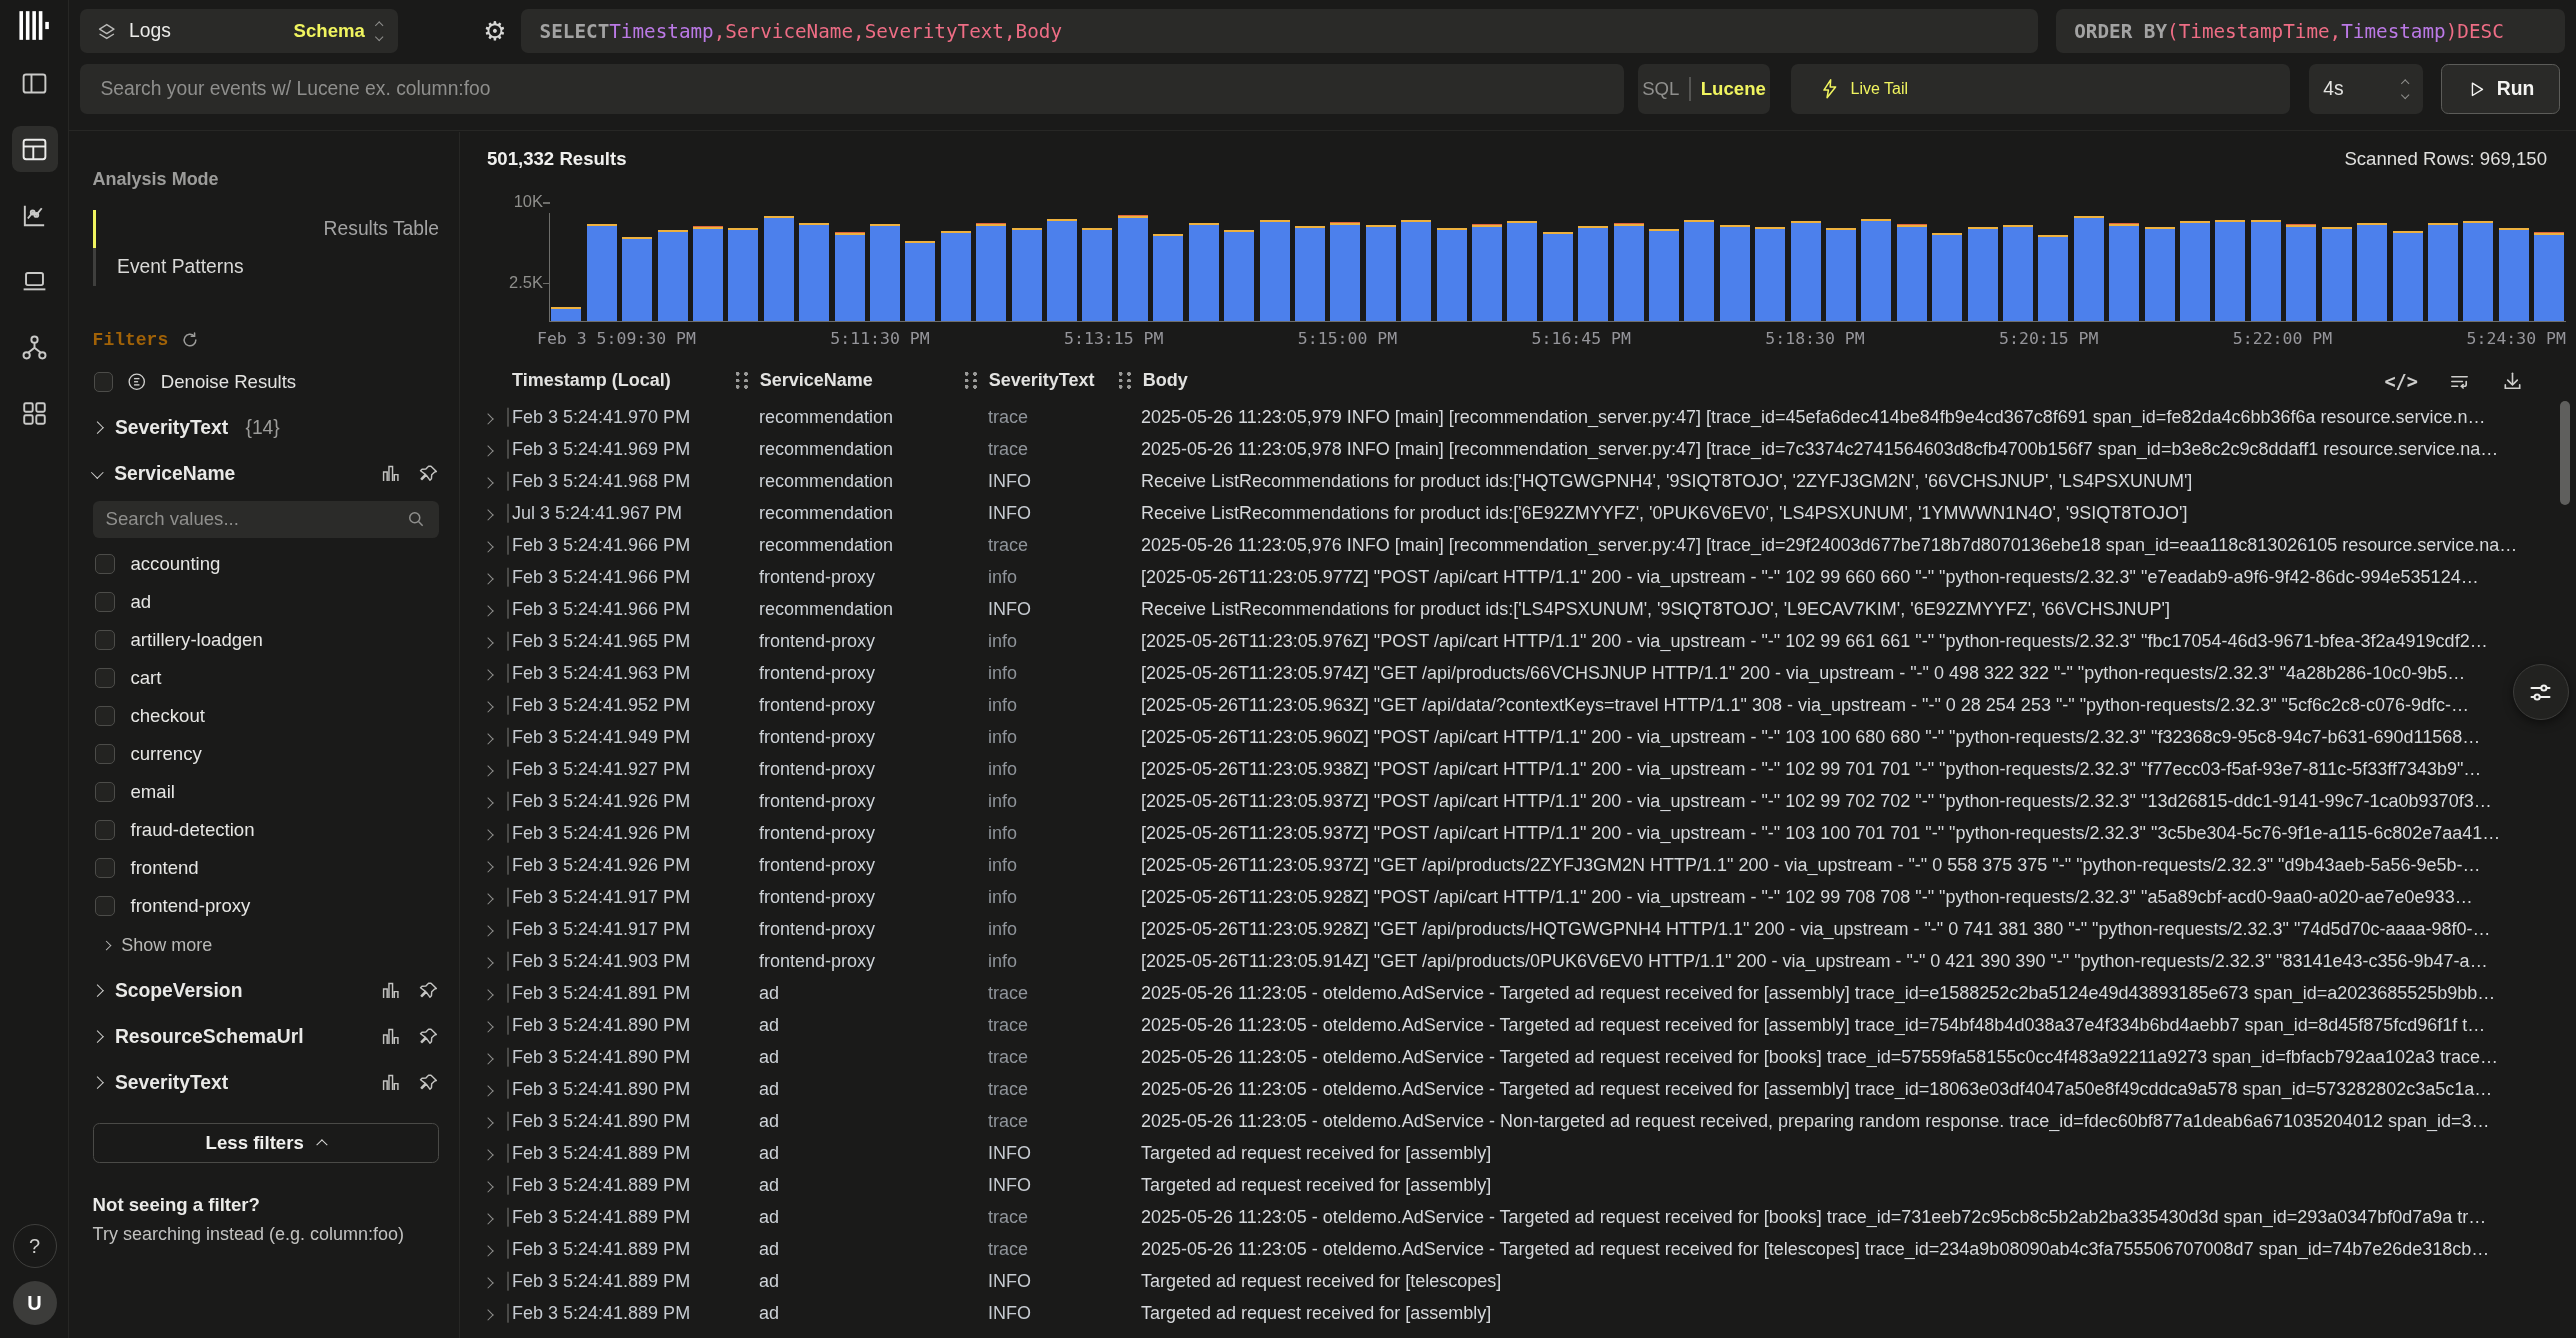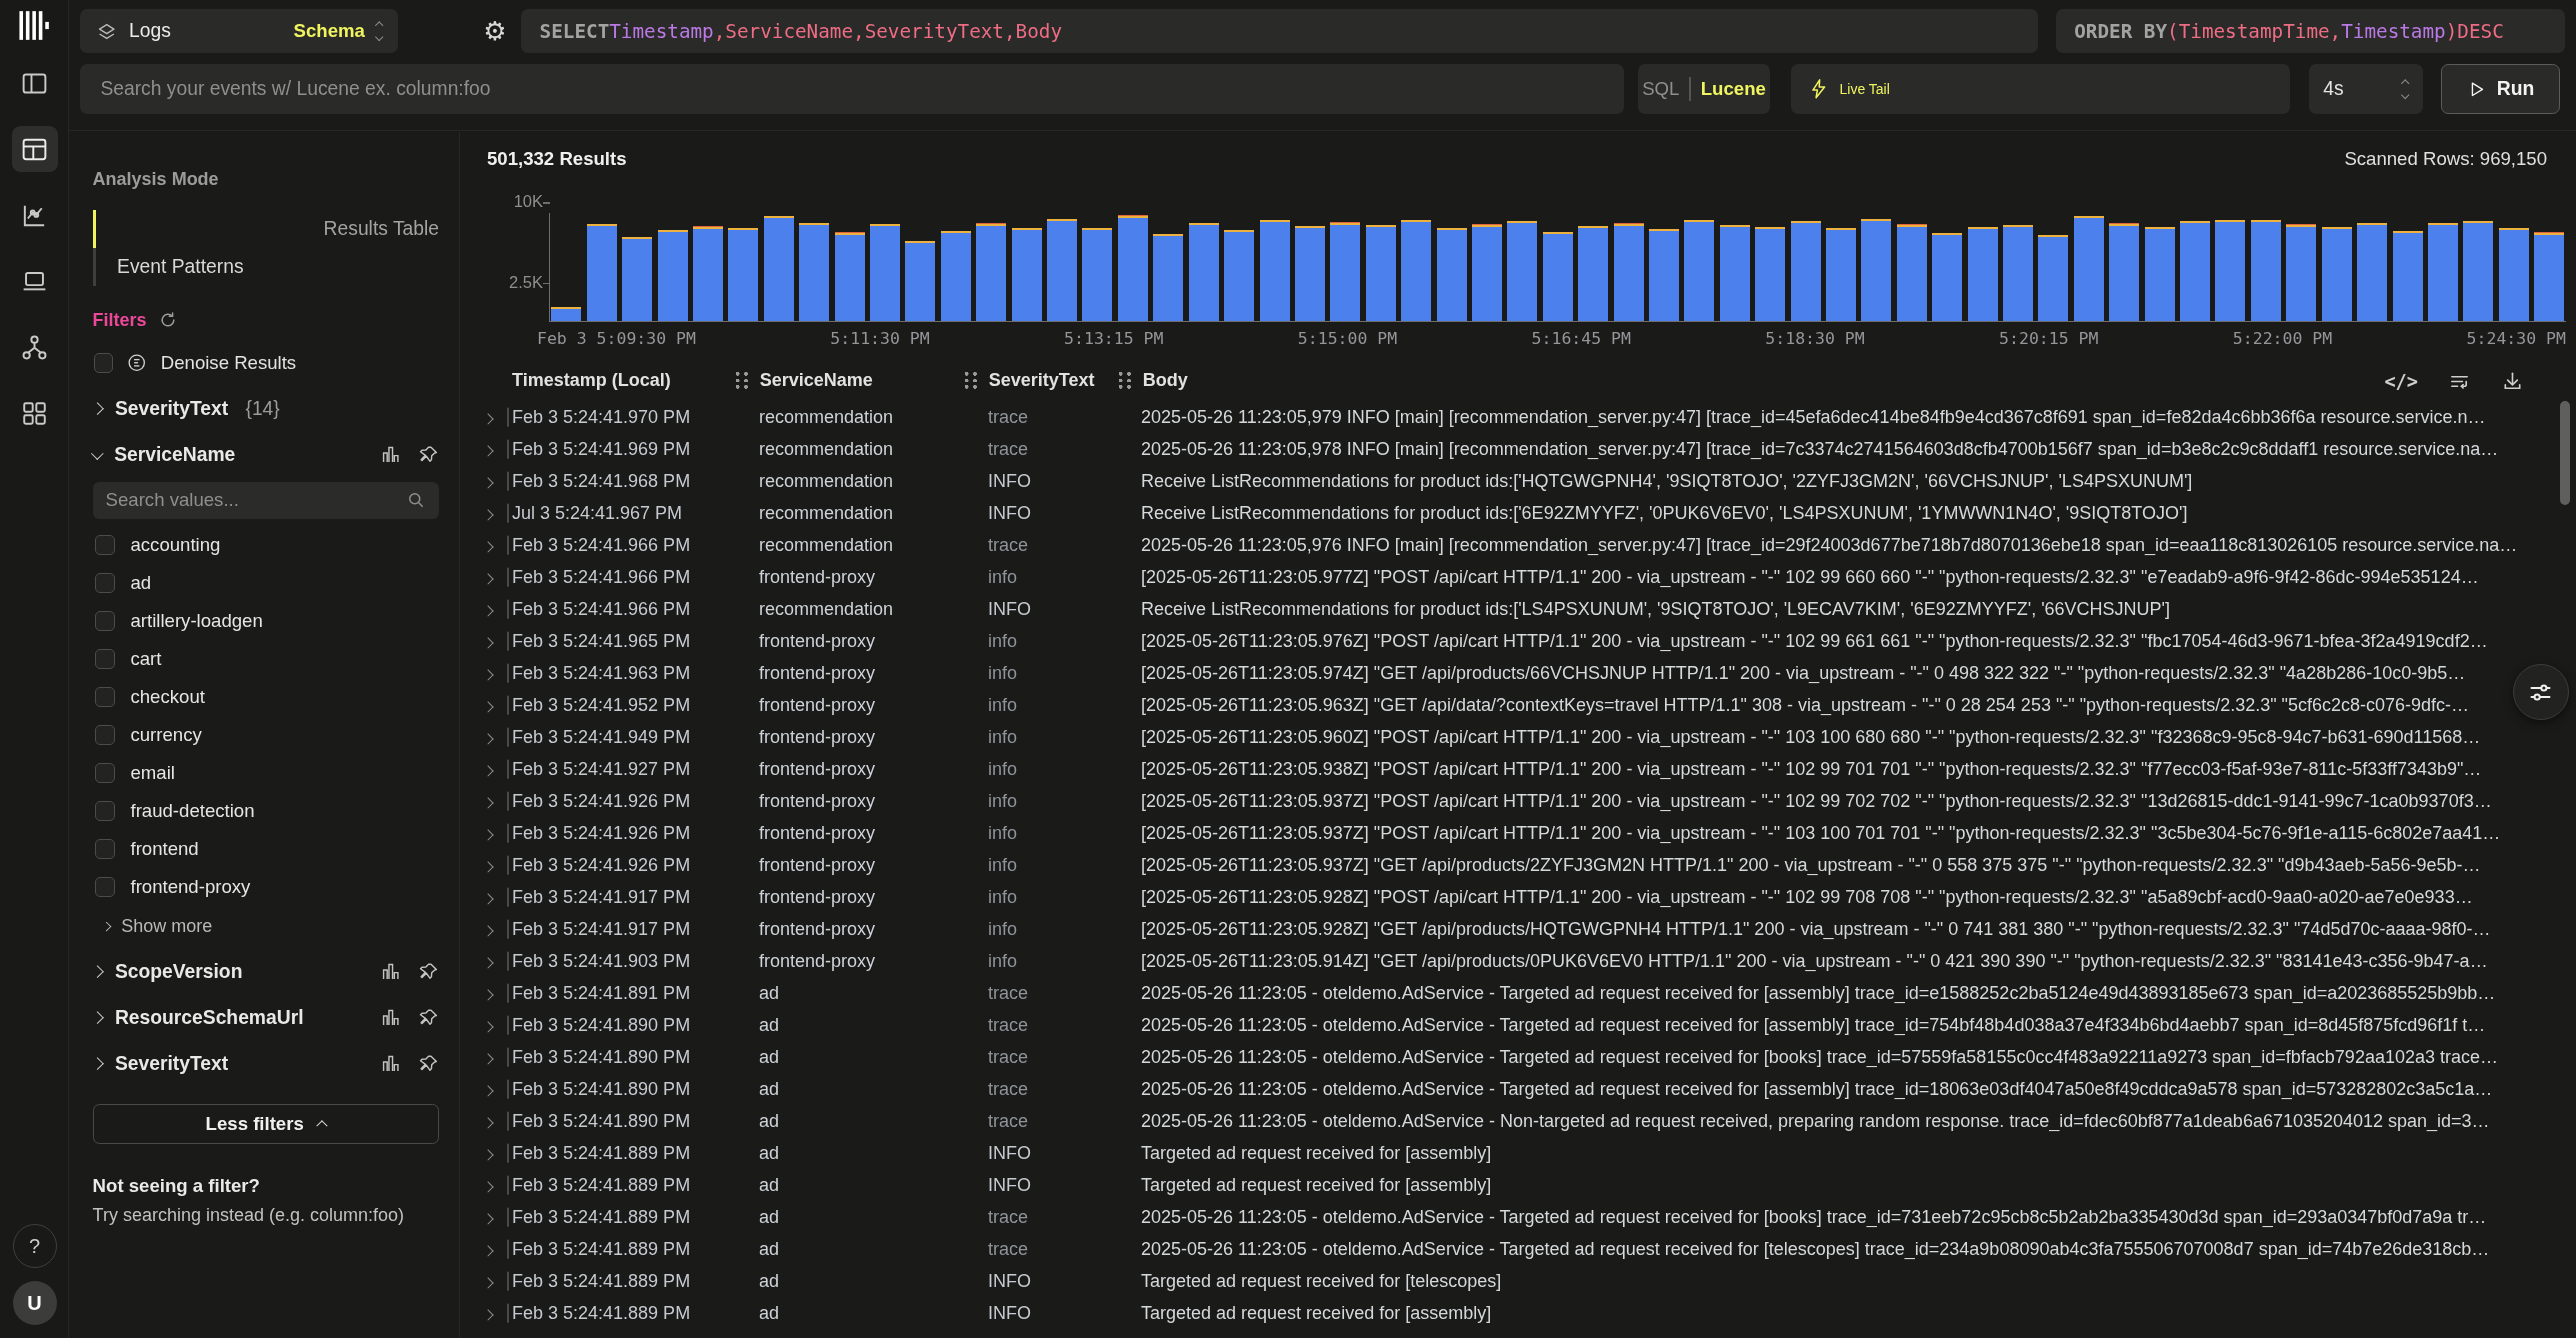--- a/index.html
+++ b/index.html
@@ -32,39 +32,39 @@
   .order-box { position:absolute; right:11.4px; top:9.3px; width:509px; height:44px; padding:0 18.6px; font-size:19.3px; cursor:text; }
   .tk-kw { color:#a3a3a3; font-weight:700; font-family:"DejaVu Sans Mono", monospace; }
   .tk-ty { color:#bb79e6; font-family:"DejaVu Sans Mono", monospace; }
   .tk-id { color:#ee6d85; font-family:"DejaVu Sans Mono", monospace; }
 
   .search-input { position:absolute; left:11.4px; top:64px; width:1544px; height:50px; padding:0 20px; color:#8f8f8d; font-size:19.3px; cursor:text; }
   .lang-toggle { position:absolute; left:1569px; top:64px; width:132px; height:50px; justify-content:center; gap:10px; font-size:18.6px; }
   .lang-toggle .sql { color:#8f8f8d; }
   .lang-toggle .sep { width:1.4px; height:24px; background:#55555.2; background:#555553; }
   .lang-toggle .lucene { color:#f0f45f; font-weight:600; }
-  .live-tail { position:absolute; left:1722px; top:64px; width:499px; height:50px; padding:0 17px; gap:10px; color:#f0f45f; font-size:14px; cursor:pointer; }
+  .live-tail { position:absolute; left:1722px; top:64px; width:499px; height:50px; padding:0 28px; gap:10px; color:#f0f45f; font-size:16px; cursor:pointer; }
   .interval { position:absolute; left:2240px; top:64px; width:114px; height:50px; padding:0 14.3px; font-size:19.3px; color:#e4e4e2; cursor:pointer; }
   .interval .steppers { margin-left:auto; display:flex; flex-direction:column; gap:5.7px; color:#8f8f8d; }
   .run-btn { position:absolute; left:2372px; top:64px; width:119px; height:50px; justify-content:center; gap:11.4px; border:0.7px solid #5c5c59; font-weight:700; color:#f4f4f2; font-size:19.3px; cursor:pointer; }
 
   .chev { display:inline-block; border-right:1.8px solid currentColor; border-bottom:1.8px solid currentColor; }
   .chev-down { width:8.6px; height:8.6px; transform:rotate(45deg); margin-top:-4.3px; }
   .chev-up { width:8.6px; height:8.6px; transform:rotate(225deg); margin-bottom:-4.3px; }
   .chev-right { width:9.3px; height:9.3px; transform:rotate(-45deg); }
   .chev-sm-d { width:6.4px; height:6.4px; transform:rotate(45deg); }
   .chev-sm-u { width:6.4px; height:6.4px; transform:rotate(225deg); }
 
   
   #sidebar { position:absolute; left:69px; top:132px; width:391px; bottom:0; border-right:0.7px solid #272725; padding:37px 20px 0 23.6px; overflow:hidden; }
   .side-title { color:#9c9c9a; font-weight:700; font-size:18px; }
   .modes { margin-top:20px; }
   .mode-item { border-left:3.6px solid #3f3f3d; padding:7.9px 0 7.9px 21.5px; font-size:19.3px; color:#d9d9d7; cursor:pointer; }
   .mode-item.active { border-left-color:#f0f45f; color:#a3a3a3;text-align:right; }
-  .filters-head { margin-top:24px; display:flex; align-items:center; gap:11.4px; color:#ec4899; font-weight:700; font-size:18px; }
+  .filters-head { margin-top:44px; display:flex; align-items:center; gap:11.4px; color:#a16207; font-weight:700; font-size:18px;font-family:Liberation Mono, monospace; }
   .denoise { margin-top:21.5px; display:flex; align-items:center; gap:13px; padding-left:1.4px; cursor:pointer; }
   .denoise .lbl { color:#e3e3e1; font-size:18.6px; }
   .cbx { width:19.3px; height:19.3px; border:1.4px solid #4c4c49; border-radius:5px; background:#232321; flex:0 0 auto; }
   .group-row { display:flex; align-items:center; gap:13px; margin-top:24px; cursor:pointer; color:#e9e9e7; font-weight:600; font-size:19.3px; }
   .group-row .count { color:#9c9c9a; font-weight:400; margin-left:4.3px; }
   .group-row .g-icons { margin-left:auto; display:flex; gap:15.7px; color:#c4c4c2; }
   .value-search { margin-top:15.7px; height:37px; background:#2b2b29; border-radius:6.4px; display:flex; align-items:center; padding:0 13px; color:#8f8f8d; font-size:18.6px; cursor:text; }
   .value-search .mag { margin-left:auto; }
   #service-list { margin-top:7.2px; }
   .svc-item { display:flex; align-items:center; gap:15.7px; height:38px; padding-left:2.9px; cursor:pointer; }

